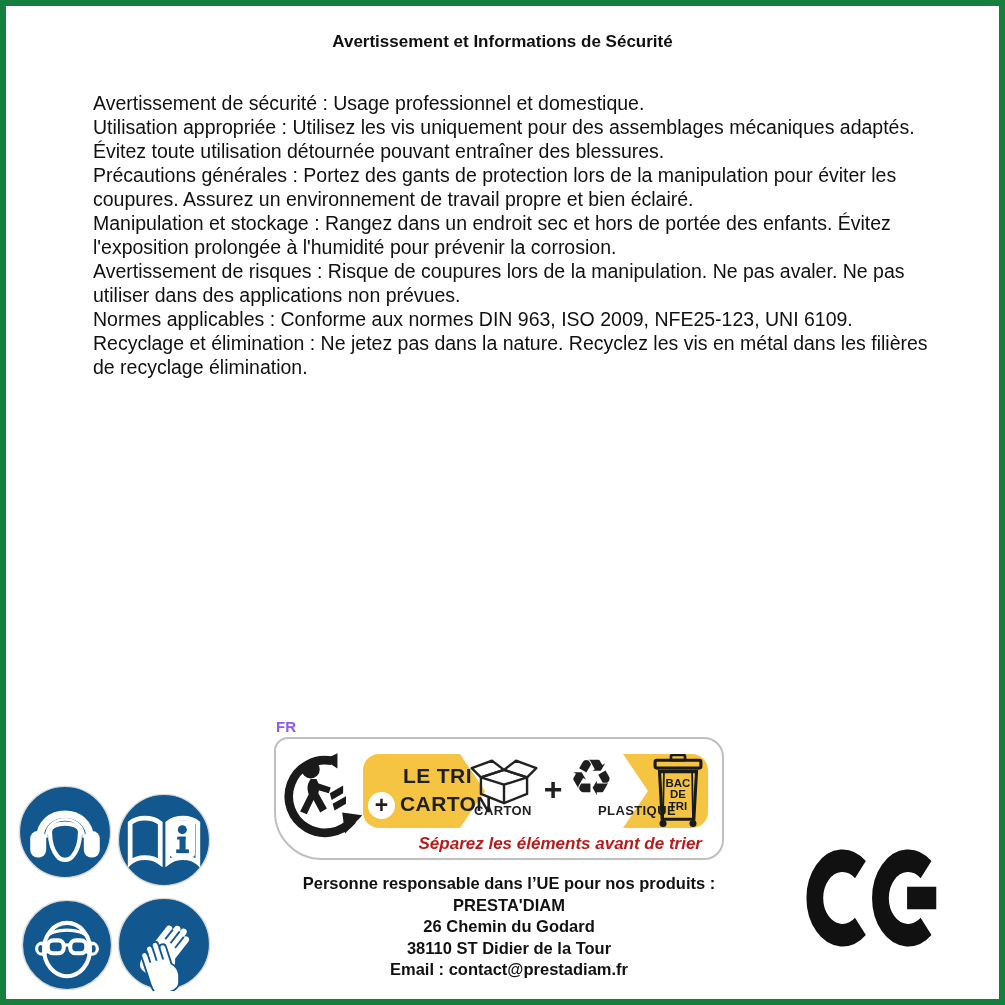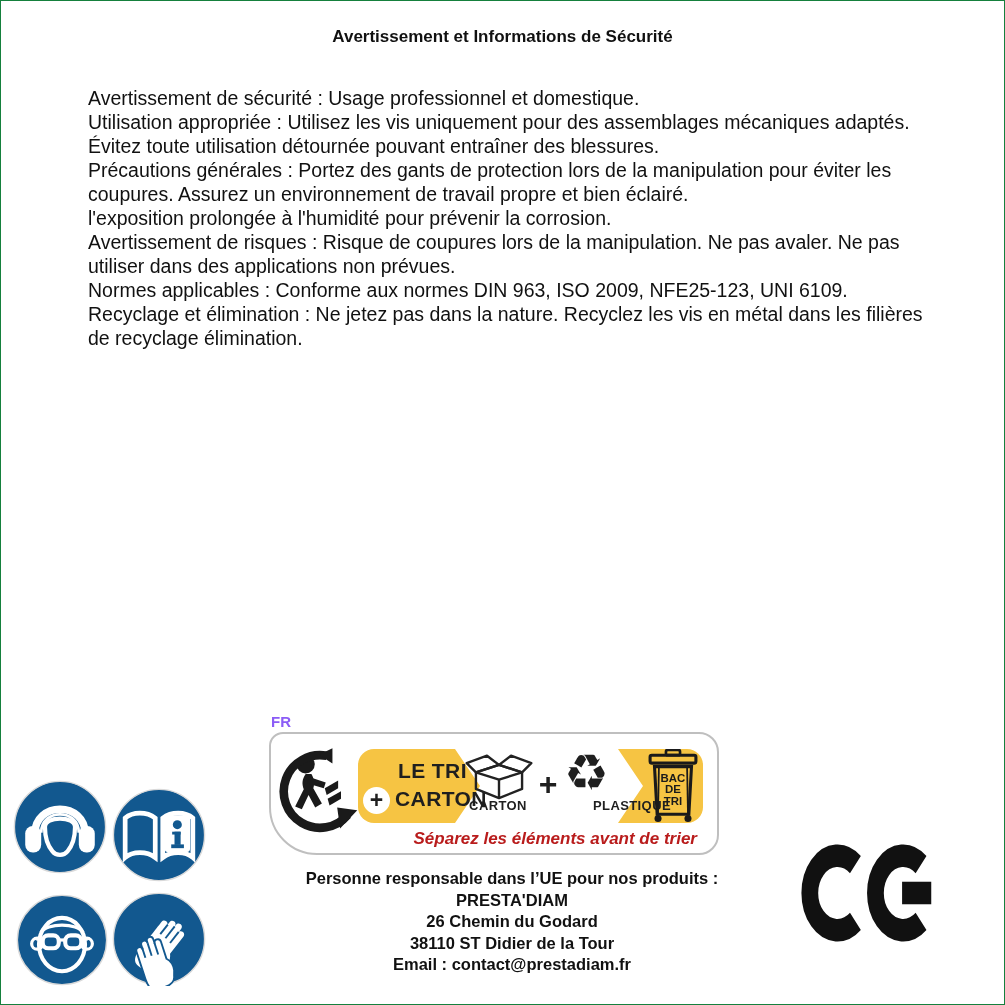--- a/index.html
+++ b/index.html
@@ -1,18 +1,18 @@
 <!DOCTYPE html>
 <html><head>
 <meta charset="utf-8">
 <style>
   html,body{margin:0;padding:0;background:#fff;}
   .page{
     position:relative;width:1005px;height:1005px;box-sizing:border-box;
-    background:#fff;border:1px solid #15803d;overflow:hidden;
+    background:#fff;border:6px solid #15803d;overflow:hidden;
     font-family:"Liberation Sans",sans-serif;color:#111;
   }
   .title{
     position:absolute;top:26px;left:0;right:0;text-align:center;
     font-size:17px;font-weight:bold;color:#111;
   }
   .body-text{position:absolute;left:71px;top:85px;font-size:19.5px;line-height:24px;color:#111;}
   .body-text div{white-space:nowrap;margin-left:16px;}
 
   
@@ -41,41 +41,42 @@
   .plastique-label{left:194px;top:49px;width:80px;margin-left:40px;}
   .bin{position:absolute;left:288px;top:0px;}
   .tagline{position:absolute;right:20px;top:95px;font-size:17px;font-style:italic;font-weight:bold;color:#b91c1c;white-space:nowrap;}
 
   
   .picto{position:absolute;}
   .p1{left:12px;top:779px;} .p2{left:111px;top:787px;} .p3{left:15px;top:893px;} .p4{left:111px;top:891px;}
 
   
   .responsible{
-    position:absolute;left:261px;top:867px;width:500px;text-align:center;
+    position:absolute;left:253px;top:867px;width:500px;text-align:center;
     font-size:16.5px;font-weight:bold;line-height:21.5px;color:#111;
   }
 
   .ce{position:absolute;left:799px;top:843px;}
 
   svg text{font-family:"Liberation Sans",sans-serif;font-weight:bold;}
 </style>
 </head>
 <body>
 
 <div class="page">
 
   <div class="title">Avertissement et Informations de Sécurité</div>
 
   <div class="body-text">
     <div>Avertissement de sécurité : Usage professionnel et domestique.</div>
     <div>Utilisation appropriée : Utilisez les vis uniquement pour des assemblages mécaniques adaptés.</div>
     <div>Évitez toute utilisation détournée pouvant entraîner des blessures.</div>
     <div>Précautions générales : Portez des gants de protection lors de la manipulation pour éviter les</div>
     <div>coupures. Assurez un environnement de travail propre et bien éclairé.</div>
+    <div>Manipulation et stockage : Rangez dans un endroit sec et hors de portée des enfants. Évitez</div>
     <div>l'exposition prolongée à l'humidité pour prévenir la corrosion.</div>
     <div>Avertissement de risques : Risque de coupures lors de la manipulation. Ne pas avaler. Ne pas</div>
     <div>utiliser dans des applications non prévues.</div>
     <div>Normes applicables : Conforme aux normes DIN 963, ISO 2009, NFE25-123, UNI 6109.</div>
     <div>Recyclage et élimination : Ne jetez pas dans la nature. Recyclez les vis en métal dans les filières</div>
     <div>de recyclage élimination.</div>
   </div>
 
   <div class="fr-label">FR</div>
 

